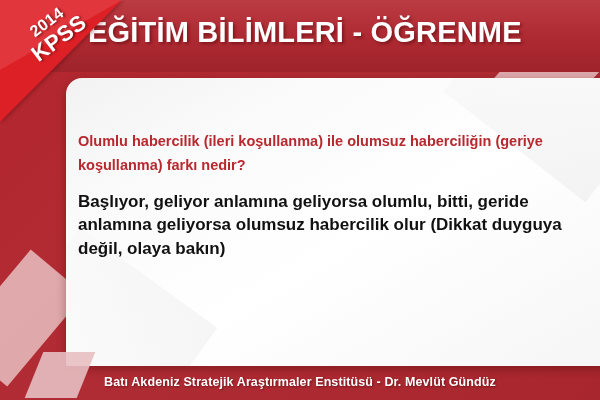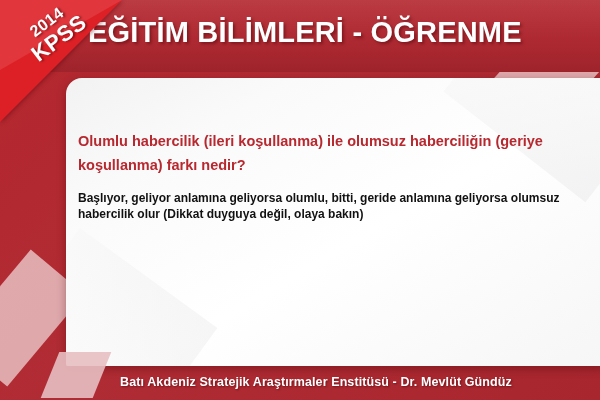--- a/index.html
+++ b/index.html
@@ -177,30 +177,30 @@
 
   .question {
     color: #b8282f;
     font-size: 14.5px;
     font-weight: bold;
     line-height: 1.65;
     margin: 0 0 12px 0;
   }
   .answer {
     color: #111111;
-    font-size: 12px;
+    font-size: 17px;
     font-weight: bold;
     line-height: 1.38;
     margin: 0;
   }
 
   
   .footer-bar {
     position: absolute;
-    left: 16px;
+    left: 0;
     bottom: 0;
     width: 580px;
     height: 36px;
     z-index: 6;
   }
   .footer-text {
     position: absolute;
     left: 0;
     top: 0;
     width: 600px;

